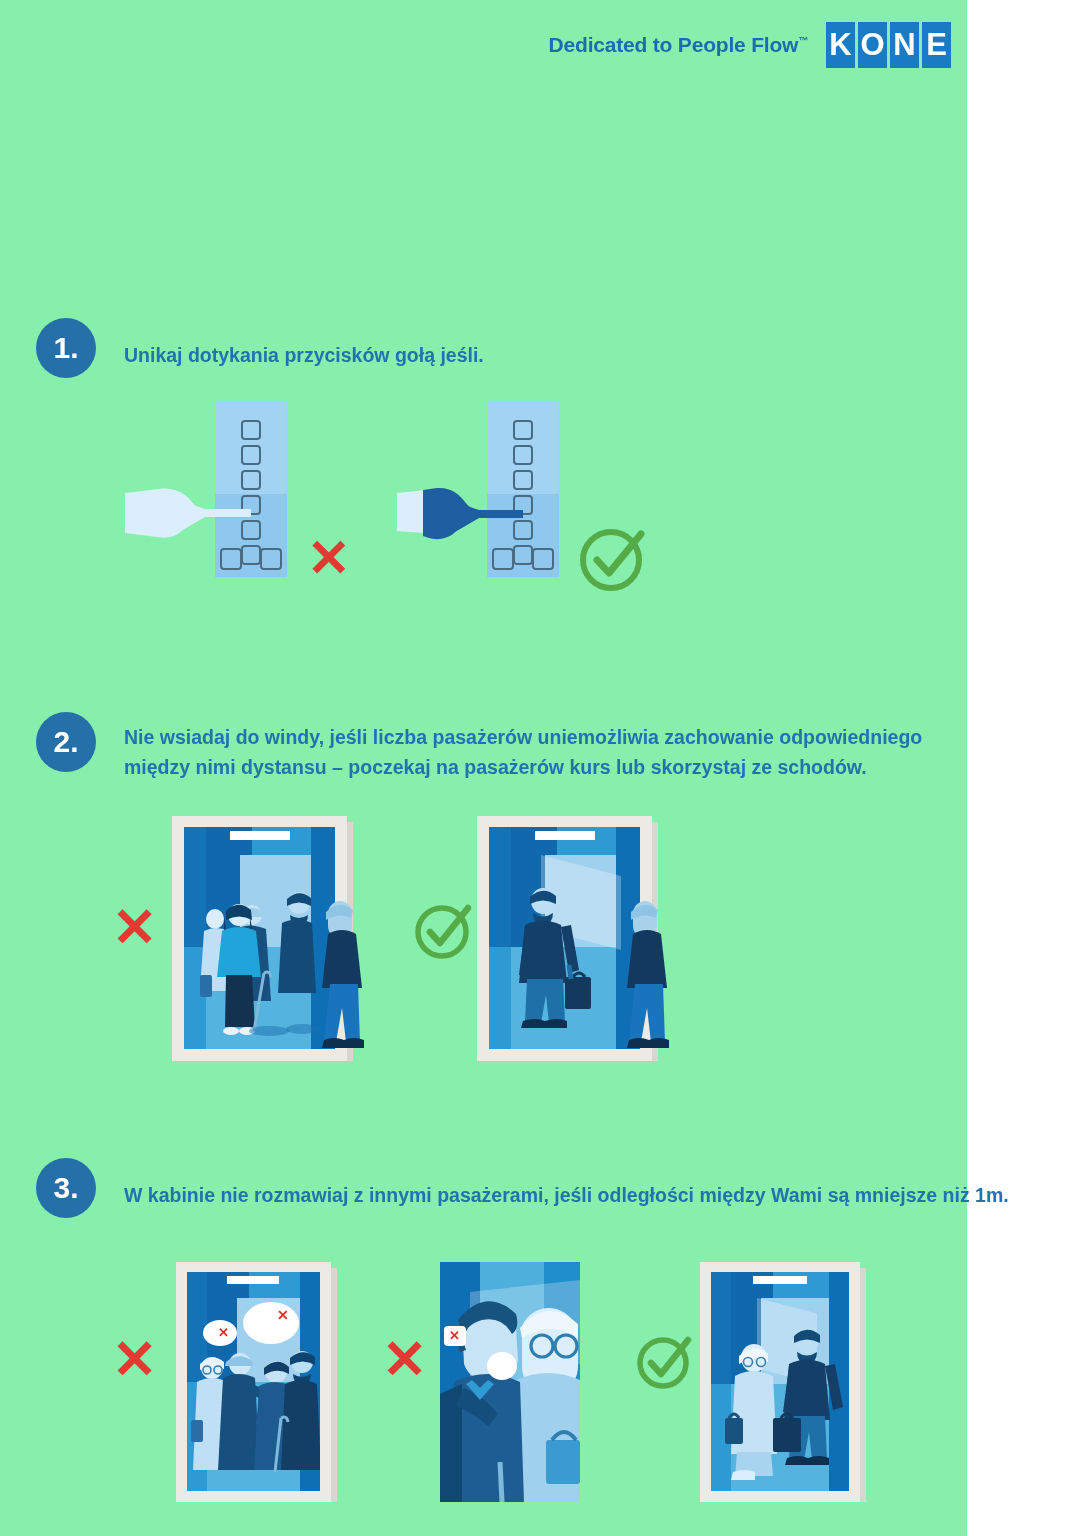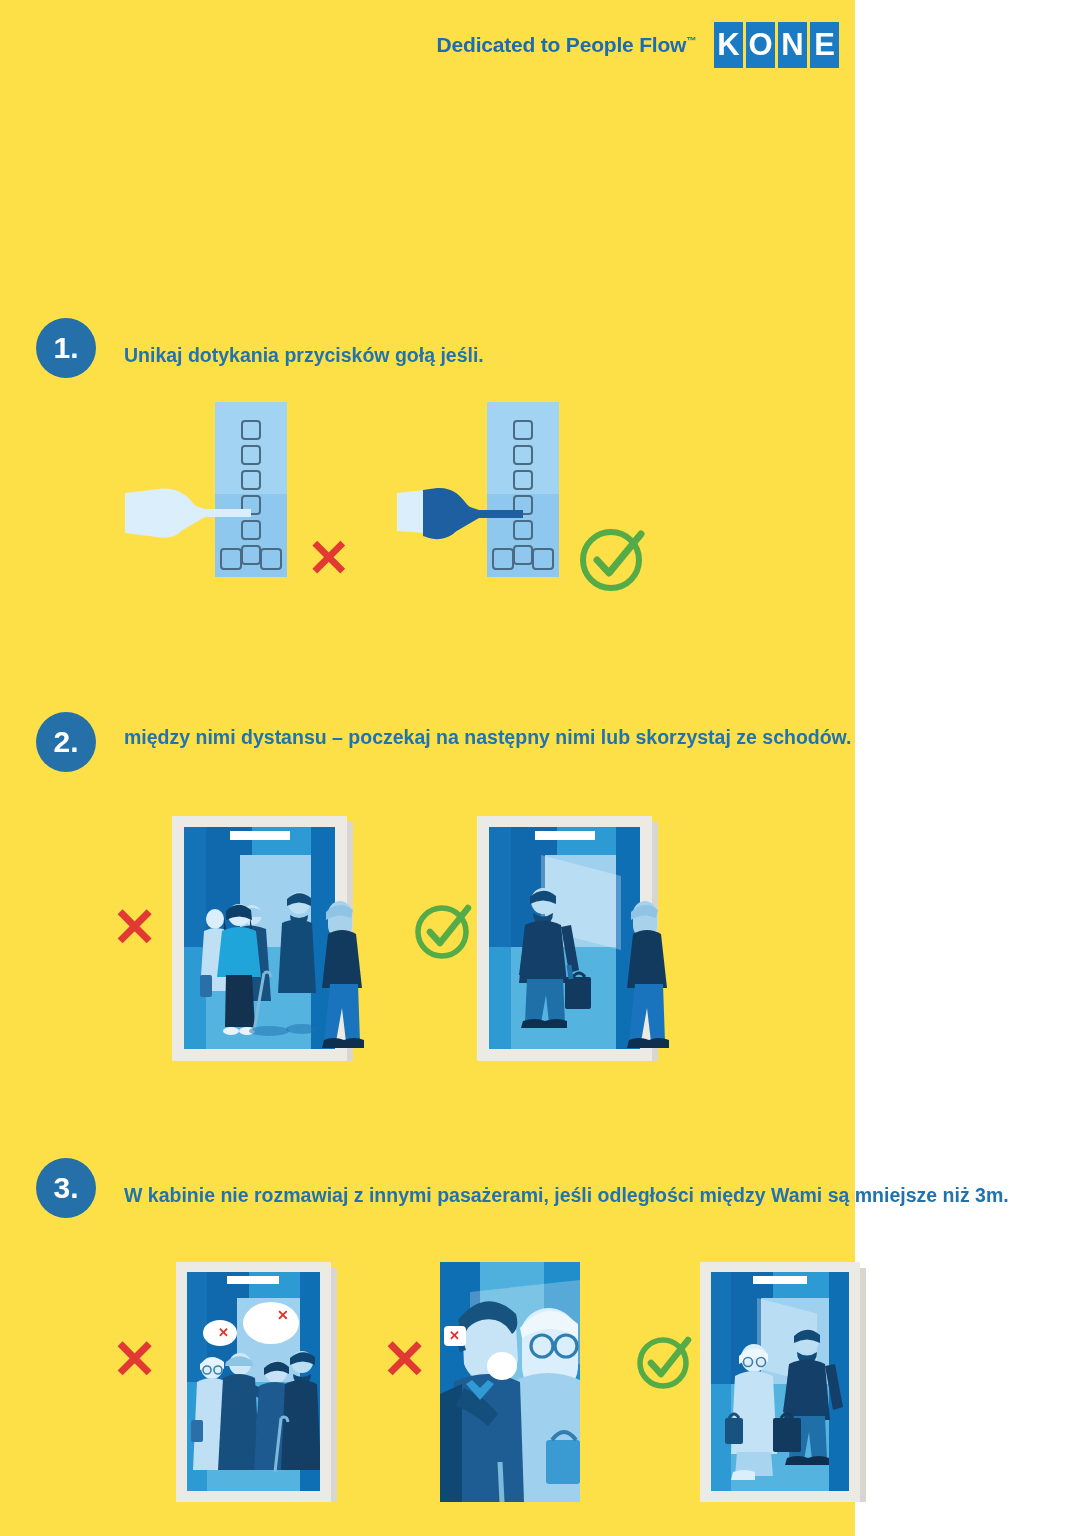--- a/index.html
+++ b/index.html
@@ -2,21 +2,21 @@
 <html><head>
 <meta charset="utf-8">
 <style>
   * { box-sizing: border-box; margin: 0; padding: 0; }
   html, body {
     width: 1067px; height: 1536px;
     background: #ffffff;
     font-family: "Liberation Sans", sans-serif;
     overflow: hidden;
   }
-  .page { position: relative; width: 855px; height: 1536px; background:#fde047; }
+  .page { position: relative; width: 967px; height: 1536px; background:#86efac; }
 
   
   .header { position:absolute; top:22px; right:16px; display:flex; align-items:center; gap:18px; }
   .tagline {
     font-size:21px; font-weight:bold; color:#1b6cb0; letter-spacing:-0.2px;
     white-space:nowrap; position:relative;
   }
   .tagline .tm { font-size:10px; vertical-align:super; font-weight:bold; }
   .kone-logo { display:flex; gap:3px; }
   .kone-logo .box {
@@ -146,21 +146,22 @@
     </svg>
     <svg class="mark-check" style="left:88px; top:118px;" width="76" height="76" viewBox="0 0 76 76">
       <circle cx="36" cy="40" r="28" fill="none" stroke="#55ab47" stroke-width="6"></circle>
       <path d="M22,40 L34,53 L66,14" fill="none" stroke="#55ab47" stroke-width="7" stroke-linecap="round" stroke-linejoin="round"></path>
     </svg>
   </div>
 
   <div class="step" style="top:712px;">
     <div class="badge" style="left:36px; top:0;">2.</div>
     <div class="step-text" style="left:124px; top:10px; width:890px;">
-      <div>między nimi dystansu – poczekaj na następny nimi lub skorzystaj ze schodów.</div>
+      <div>Nie wsiadaj do windy, jeśli liczba pasażerów uniemożliwia zachowanie odpowiedniego</div>
+      <div>między nimi dystansu – poczekaj na pasażerów kurs lub skorzystaj ze schodów.</div>
     </div>
   </div>
 
   <div class="mark-x" style="left:112px; top:900px; font-size:54px;">✕</div>
   <div class="elev" style="left:172px; top:816px; width:175px; height:245px;">
     <div class="frame"></div>
     <div class="shadowr" style="right:-6px; top:6px; width:6px; height:239px;"></div>
     <div class="cab" style="left:12px; top:11px; right:12px; bottom:12px;">
       <div class="wallL" style="left:0; top:0; width:22px; height:100%;"></div>
       <div class="wallDark" style="left:22px; top:0; width:46px; height:120px;"></div>
@@ -251,21 +252,21 @@
       <path d="M12,12 q13,-13 27,-2 l-2,8 q-12,-6 -25,2 Z" fill="#8fc4e4"></path>
       <path d="M14,34 q14,-8 28,0 l6,54 l-40,0 Z" fill="#123a5e"></path>
       <path d="M16,84 l28,0 l2,58 l-14,0 l-4,-34 l-6,34 l-12,0 Z" fill="#1a74bd"></path>
       <path d="M10,140 q10,-4 20,0 l0,8 l-22,0 Z" fill="#0e2f4d"></path>
       <path d="M30,140 q10,-4 20,0 l0,8 l-22,0 Z" fill="#0e2f4d"></path>
     </svg>
   </div>
 
   <div class="step" style="top:1158px;">
     <div class="badge" style="left:36px; top:0;">3.</div>
-    <div class="step-text" style="left:124px; top:22px;">W kabinie nie rozmawiaj z innymi pasażerami, jeśli odległości między Wami są mniejsze niż 3m.</div>
+    <div class="step-text" style="left:124px; top:22px;">W kabinie nie rozmawiaj z innymi pasażerami, jeśli odległości między Wami są mniejsze niż 1m.</div>
   </div>
 
   <div class="mark-x" style="left:112px; top:1332px; font-size:54px;">✕</div>
   <div class="elev" style="left:176px; top:1262px; width:155px; height:240px;">
     <div class="frame"></div>
     <div class="shadowr" style="right:-6px; top:6px; width:6px; height:234px;"></div>
     <div class="cab" style="left:11px; top:10px; right:11px; bottom:11px;">
       <div class="wallL" style="left:0; top:0; width:20px; height:100%;"></div>
       <div class="wallDark" style="left:20px; top:0; width:42px; height:110px;"></div>
       <div class="backWall" style="left:62px; top:0; right:20px; height:55px;"></div>

